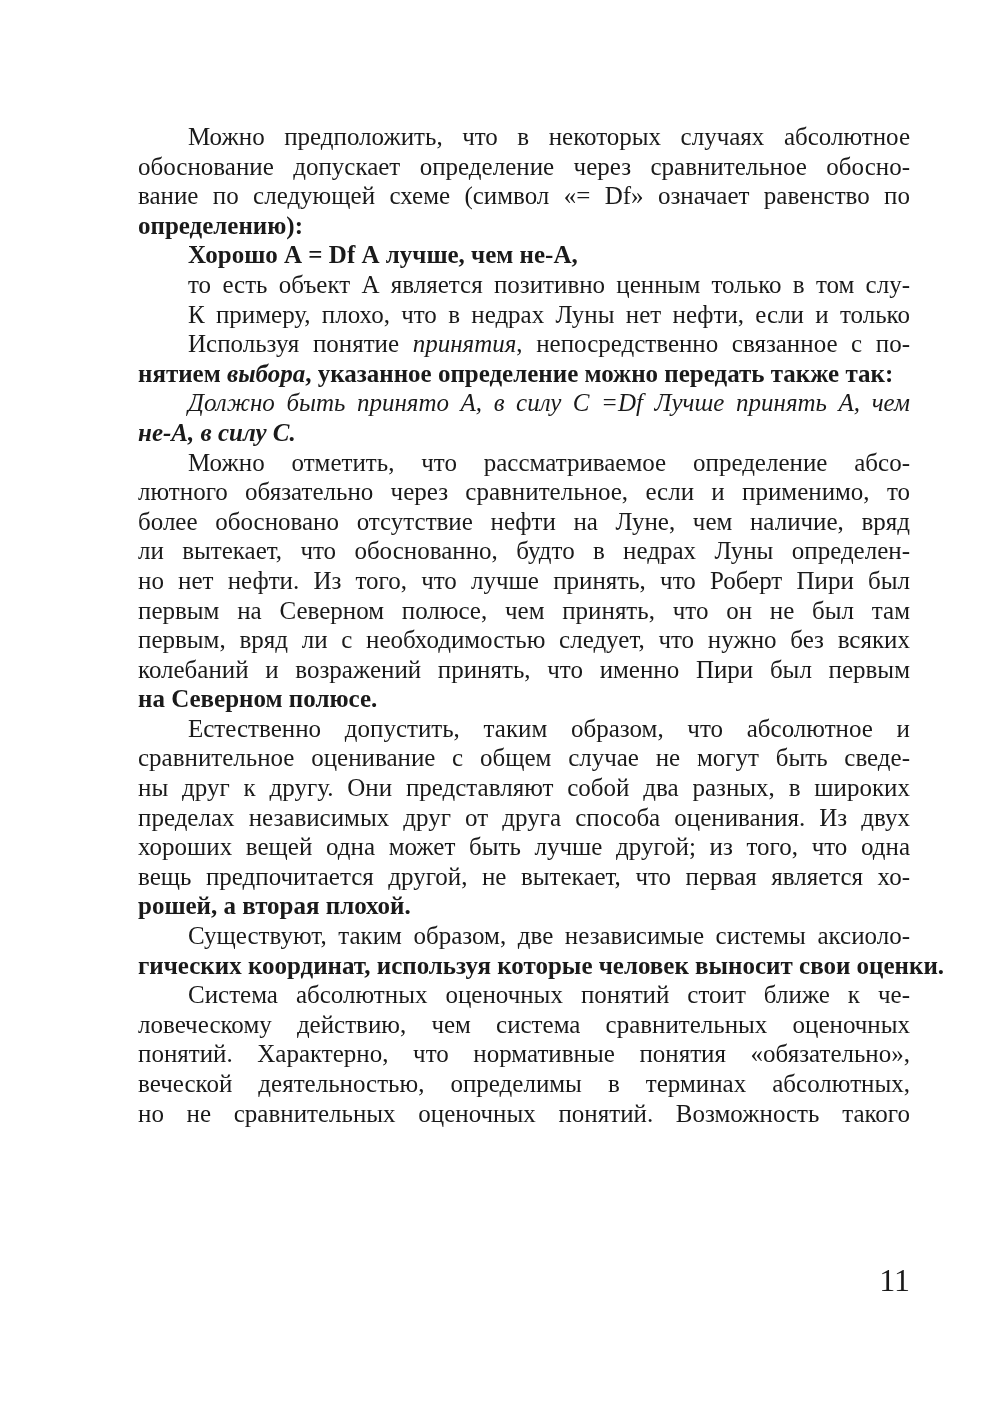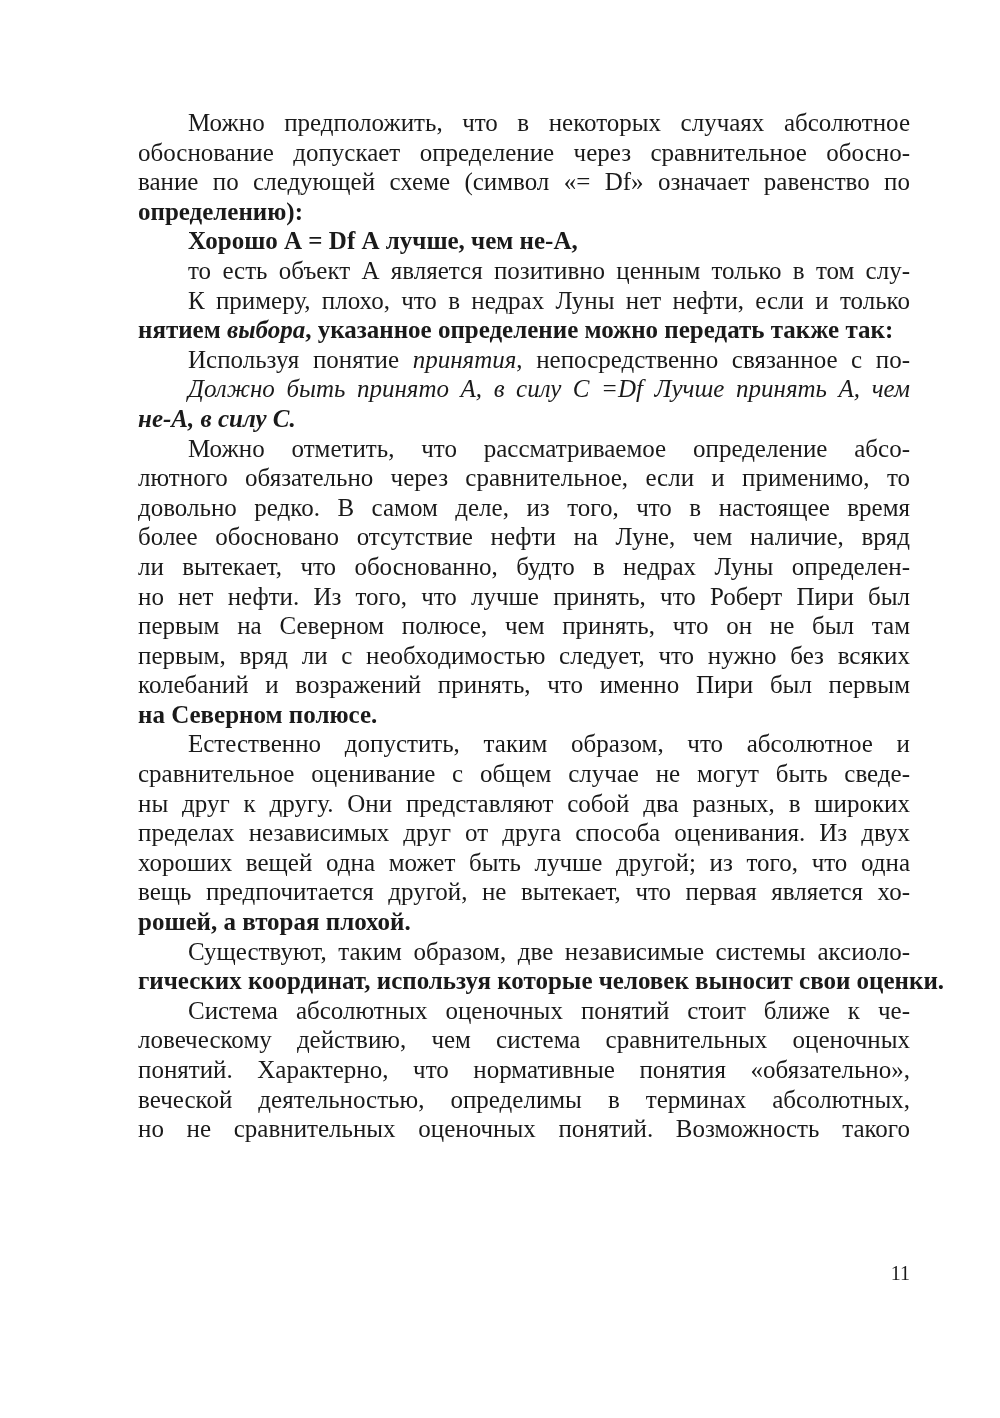--- a/index.html
+++ b/index.html
@@ -1,59 +1,58 @@
 <!DOCTYPE html>
 <html><head>
 <meta charset="utf-8">
 <style>
   html, body { margin: 0; padding: 0; background: #ffffff; }
   body { width: 1000px; height: 1418px; position: relative; overflow: hidden; }
   .page {
-    position: absolute; left: 138px; top: 108px; width: 772px;
+    position: absolute; left: 138px; top: 122px; width: 772px;
     font-family: "Liberation Serif", "DejaVu Serif", serif;
     font-size: 25px; color: #1a1a1a;
   }
   .line {
     height: 29.6px; line-height: 29.6px; white-space: nowrap;
     text-align: justify; text-align-last: justify;
     transform-origin: left center;
   }
   .line.last { text-align-last: left; font-weight: bold; }
   .line.indent { padding-left: 50px; }
   .it { font-style: italic; }
   .page-number {
     position: absolute; left: 860px; top: 1262px; width: 50px; text-align: right;
-    font-family: "Liberation Serif", "DejaVu Serif", serif; font-size: 20px; color: #1a1a1a;
+    font-family: "Liberation Serif", "DejaVu Serif", serif; font-size: 32px; color: #1a1a1a;
   }
 </style>
 </head>
 <body>
 
 <div class="page">
 
   <div class="line indent">Можно предположить, что в некоторых случаях абсолютное</div>
   <div class="line">обоснование допускает определение через сравнительное обосно-</div>
   <div class="line">вание по следующей схеме (символ «= Df» означает равенство по</div>
   <div class="line last">определению):</div>
 
   <div class="line indent last">Хорошо А = Df А лучше, чем не-А,</div>
 
   <div class="line indent">то есть объект А является позитивно ценным только в том слу-</div>
 
   <div class="line indent">К примеру, плохо, что в недрах Луны нет нефти, если и только</div>
 
+  <div class="line indent"><span>Используя понятие </span><span class="it">принятия</span><span>, непосредственно связанное с по-</span></div>
   <div class="line last"><span>нятием </span><span class="it">выбора</span><span>, указанное определение можно передать также так:</span></div>
-  <div class="line indent"><span>Используя понятие </span><span class="it">принятия</span><span>, непосредственно связанное с по-</span></div>
 
   <div class="line indent it">Должно быть принято А, в силу С =Df Лучше принять А, чем</div>
   <div class="line last it">не-А, в силу С.</div>
 
   <div class="line indent">Можно отметить, что рассматриваемое определение абсо-</div>
   <div class="line">лютного обязательно через сравнительное, если и применимо, то</div>
-  <div class="line">довольно редко. В самом деле, из того, что в настоящее время</div>
   <div class="line">более обосновано отсутствие нефти на Луне, чем наличие, вряд</div>
   <div class="line">ли вытекает, что обоснованно, будто в недрах Луны определен-</div>
   <div class="line">но нет нефти. Из того, что лучше принять, что Роберт Пири был</div>
   <div class="line">первым на Северном полюсе, чем принять, что он не был там</div>
   <div class="line">первым, вряд ли с необходимостью следует, что нужно без всяких</div>
   <div class="line">колебаний и возражений принять, что именно Пири был первым</div>
   <div class="line last">на Северном полюсе.</div>
 
   <div class="line indent">Естественно допустить, таким образом, что абсолютное и</div>
   <div class="line">сравнительное оценивание с общем случае не могут быть сведе-</div>

